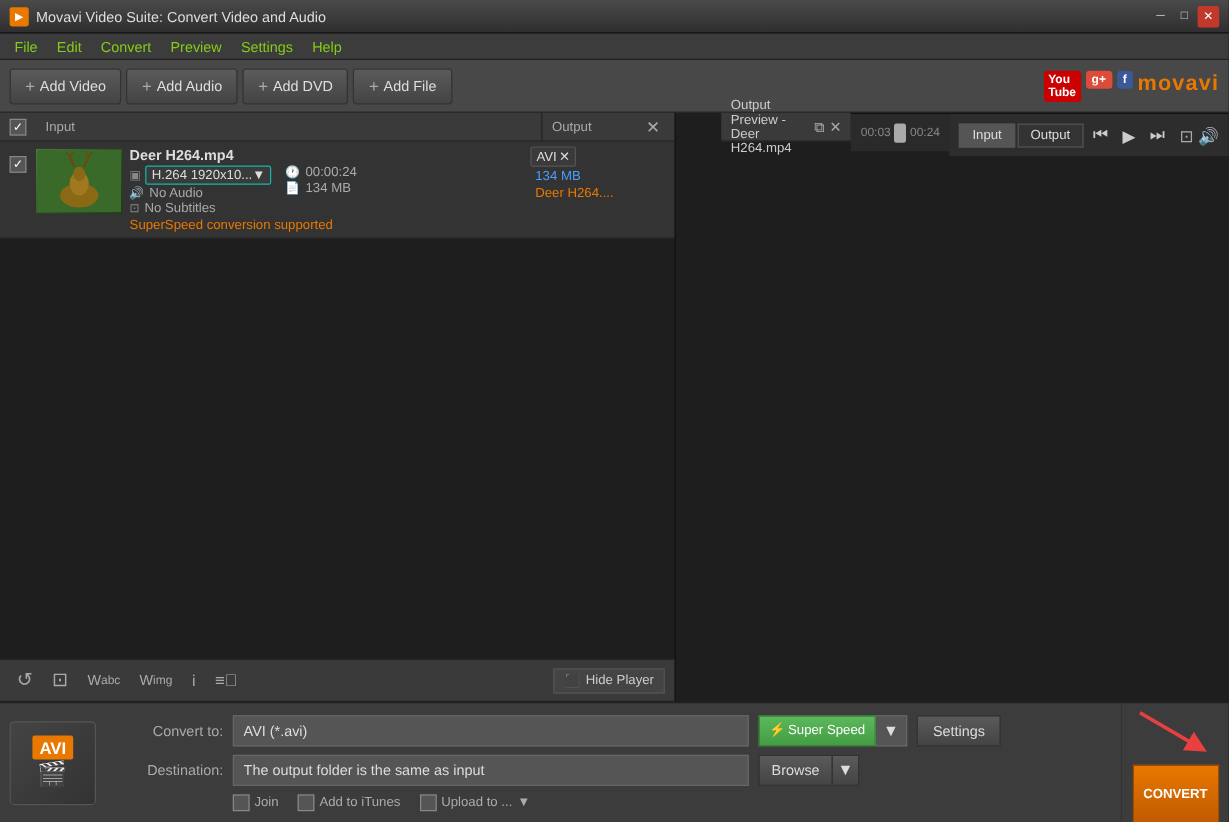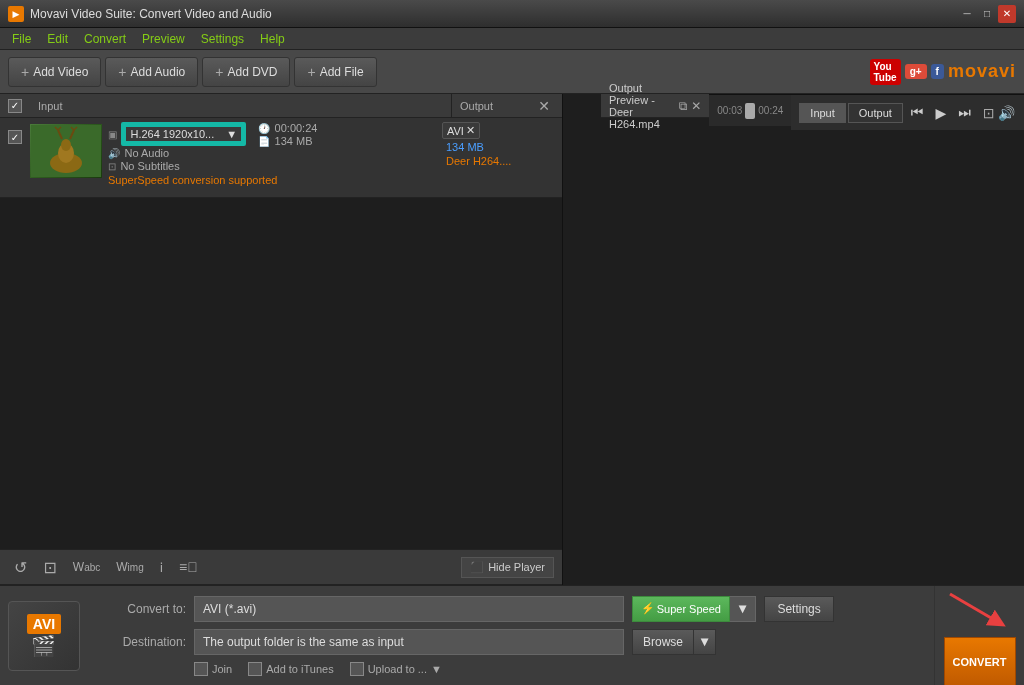--- a/index.html
+++ b/index.html
@@ -102,21 +102,21 @@
       gap: 4px;
       height: 30px;
     }
     .toolbar-plus {
       color: #aaa;
       font-size: 14px;
     }
     .toolbar-spacer { flex: 1; }
     .social-icons {
       display: flex;
-      align-items: center;
+      align-items: flex-start;
       gap: 4px;
     }
     .yt-icon {
       background: #c00;
       color: white;
       font-size: 10px;
       padding: 2px 4px;
       border-radius: 3px;
       font-weight: bold;
     }
@@ -247,23 +247,23 @@
       color: #888;
     }
     .meta-right {
       display: flex;
       flex-direction: column;
       gap: 1px;
     }
     .format-selector {
       display: flex;
       align-items: center;
-      gap: 12px;
+      gap: 0;
       background: #3a3a3a;
-      border: 5px solid #14b8a6;
+      border: 1px solid #14b8a6;
       border-radius: 2px;
       padding: 1px 4px;
       font-size: 11px;
       color: #ddd;
     }
     .superspeed-text {
       color: #e87800;
       font-size: 11px;
     }
 
@@ -756,20 +756,21 @@
               <line x1="31" y1="14" x2="27" y2="5" stroke="#6b4a10" stroke-width="2"></line>
               <line x1="39" y1="14" x2="43" y2="5" stroke="#6b4a10" stroke-width="2"></line>
               <line x1="27" y1="5" x2="24" y2="2" stroke="#6b4a10" stroke-width="1.5"></line>
               <line x1="27" y1="5" x2="30" y2="2" stroke="#6b4a10" stroke-width="1.5"></line>
               <line x1="43" y1="5" x2="40" y2="2" stroke="#6b4a10" stroke-width="1.5"></line>
               <line x1="43" y1="5" x2="46" y2="2" stroke="#6b4a10" stroke-width="1.5"></line>
             </svg>
           </div>
         </div>
         <div class="file-info">
+          <div class="file-name">Deer H264.mp4</div>
           <div class="file-meta">
             <div class="meta-left">
               <div class="meta-item">
                 <span class="meta-icon">▣</span>
                 <div class="format-selector">
                   <span>H.264 1920x10...</span>
                   <span>▼</span>
                 </div>
               </div>
               <div class="meta-item">

